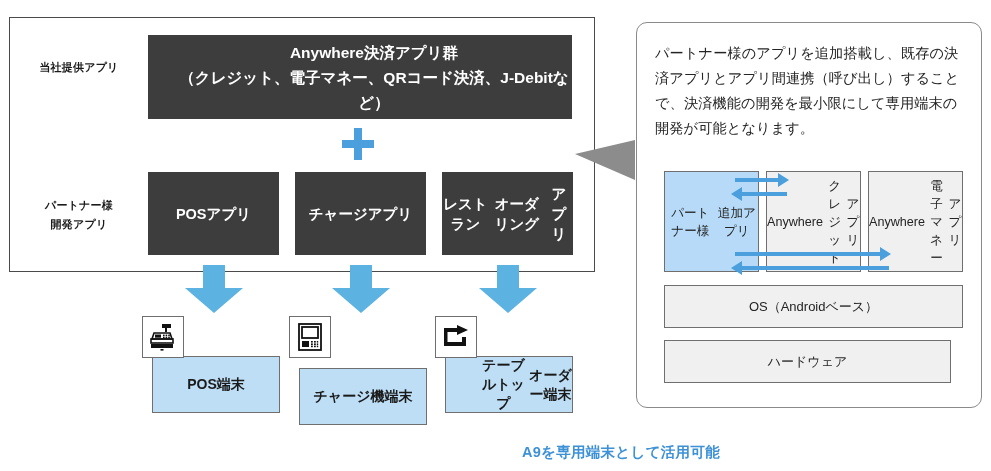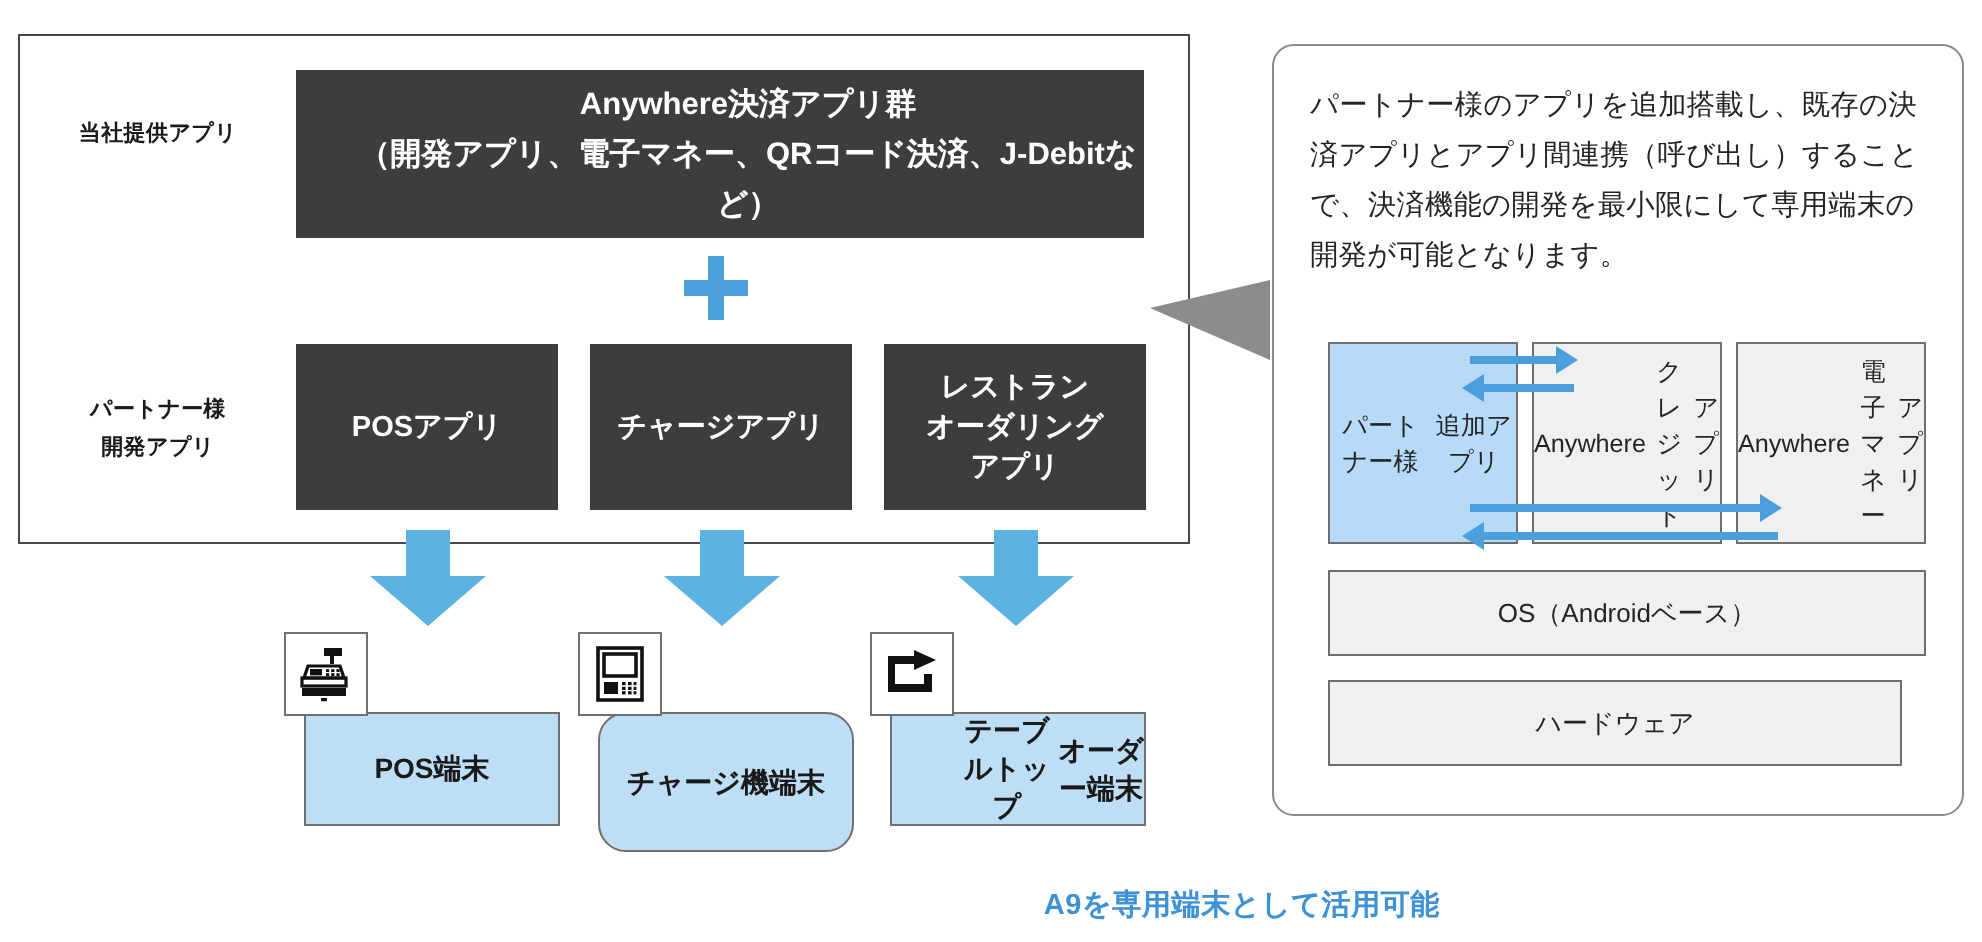--- a/index.html
+++ b/index.html
@@ -29,21 +29,21 @@
     position:absolute;background:#3d3d3d;color:#ffffff;
     display:flex;align-items:center;justify-content:center;
     text-align:center;font-weight:bold;box-sizing:border-box;
   }
   #box-anywhere{
     left:148px;top:35px;width:424px;height:84px;
     font-size:15.5px;line-height:25px;padding-left:28px;
   }
   #box-pos{left:148px;top:172px;width:131px;height:83px;font-size:14.5px;line-height:20px;}
   #box-charge{left:295px;top:172px;width:131px;height:83px;font-size:14.5px;line-height:20px;}
-  #box-restaurant{left:442px;top:172px;width:131px;height:83px;font-size:14.5px;line-height:20px;flex-direction:column;}
+  #box-restaurant{left:442px;top:172px;width:131px;height:83px;font-size:14.5px;line-height:20px;}
 
   
   #plus-sign{position:absolute;left:340px;top:126px;width:36px;height:36px;}
   #plus-sign:before,#plus-sign:after{
     content:"";position:absolute;background:#4a9fdc;
   }
   #plus-sign:before{left:14px;top:2px;width:8px;height:32px;}
   #plus-sign:after{left:2px;top:14px;width:32px;height:8px;}
 
   
@@ -58,21 +58,21 @@
   #arrow-charge{left:332px;top:265px;}
   #arrow-restaurant{left:479px;top:265px;}
 
   
   .device-box{
     position:absolute;background:#bedef5;border:1.3px solid #6f6f6f;
     box-sizing:border-box;display:flex;align-items:center;justify-content:center;
     text-align:center;font-weight:bold;color:#1a1a1a;font-size:14px;line-height:19px;
   }
   #device-pos{left:152px;top:356px;width:128px;height:57px;}
-  #device-charge{left:299px;top:356px;width:128px;height:70px;border-radius:14px;}
+  #device-charge{left:299px;top:368px;width:128px;height:57px;}
   #device-order{left:445px;top:356px;width:128px;height:57px;padding-left:32px;}
 
   .device-icon{
     position:absolute;width:42px;height:42px;background:#ffffff;
     border:1.3px solid #6f6f6f;box-sizing:border-box;
     display:flex;align-items:center;justify-content:center;
   }
   #icon-pos{left:142px;top:316px;}
   #icon-charge{left:289px;top:316px;}
   #icon-order{left:435px;top:316px;}
@@ -145,21 +145,21 @@
   <div class="row-label" id="label-own">当社提供アプリ</div>
 
   <div class="row-label" id="label-partner">
       <div>パートナー様</div>
       <div>開発アプリ</div>
     </div>
 
   <div class="dark-box" id="box-anywhere">
     <div>
       <div>Anywhere決済アプリ群</div>
-      <div>（開発アプリ、電子マネー、QRコード決済、J-Debitなど）</div>
+      <div>（クレジット、電子マネー、QRコード決済、J-Debitなど）</div>
     </div>
   </div>
 
   <div id="plus-sign"></div>
 
   <div class="dark-box" id="box-pos">POSアプリ</div>
   <div class="dark-box" id="box-charge">チャージアプリ</div>
   <div class="dark-box" id="box-restaurant">
       <div>レストラン</div>
       <div>オーダリング</div>

